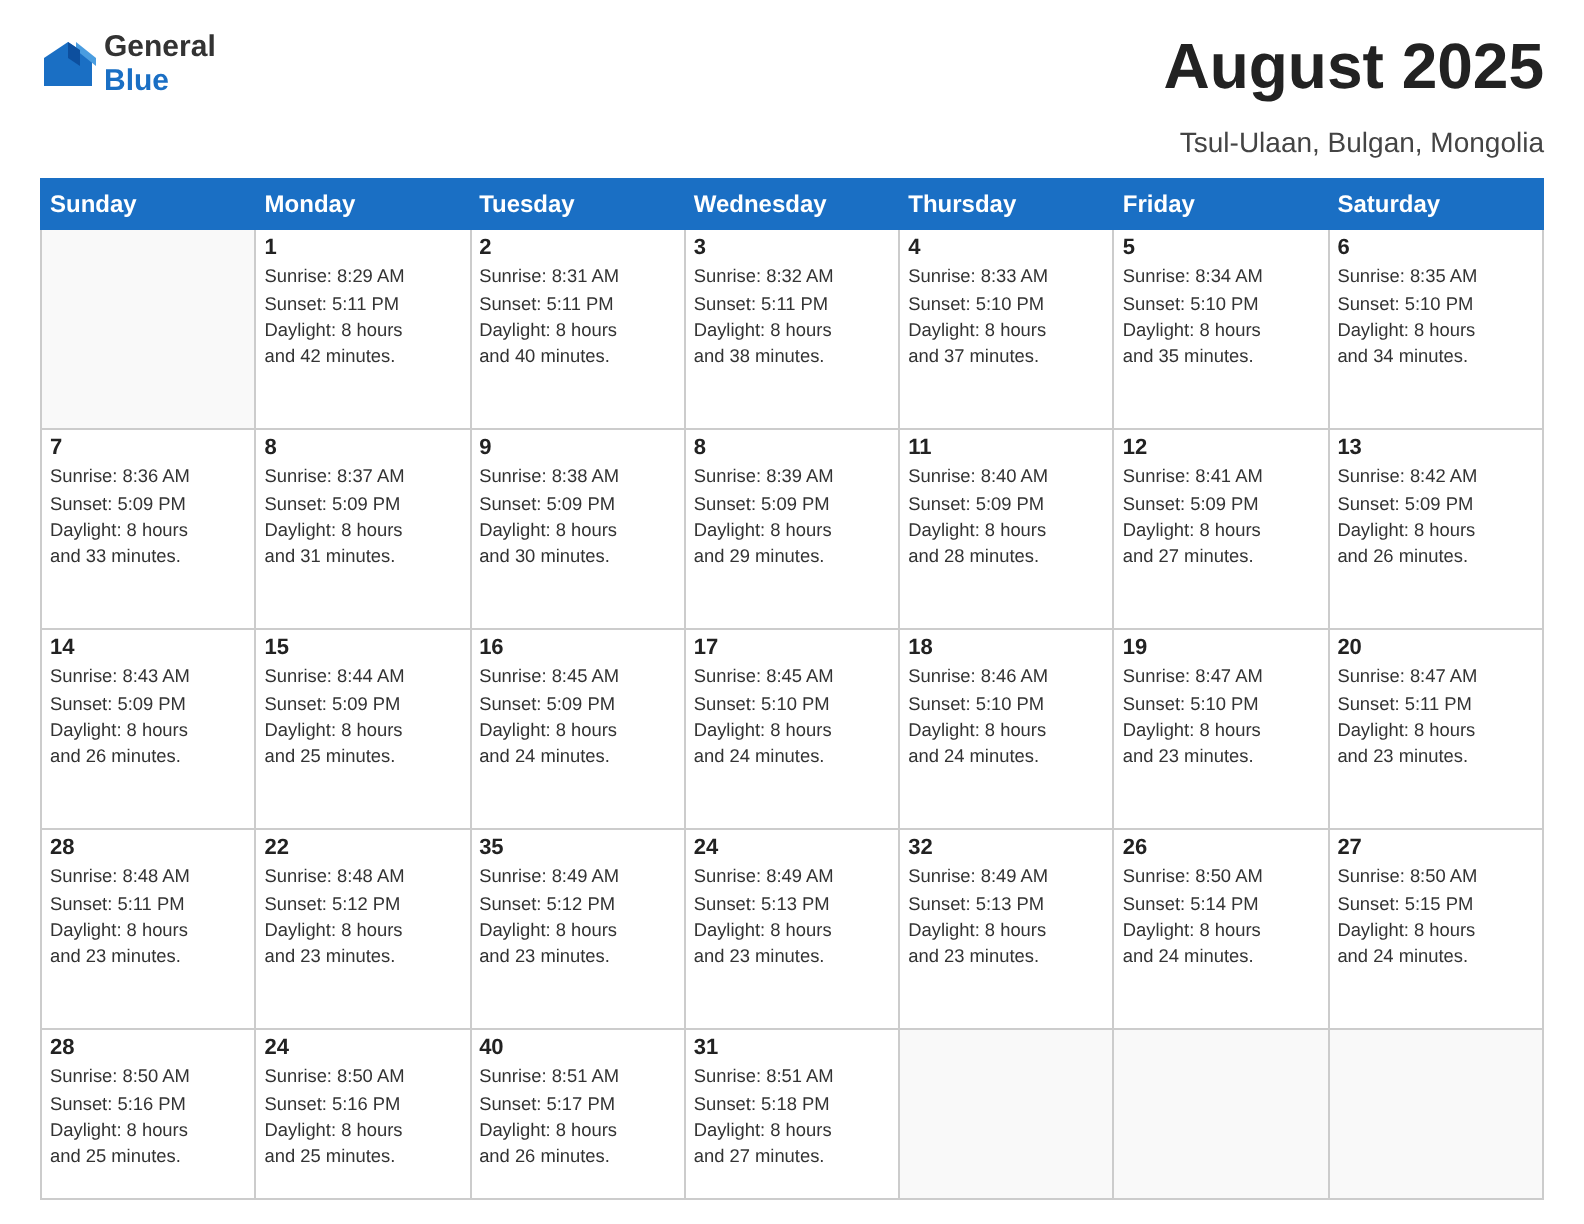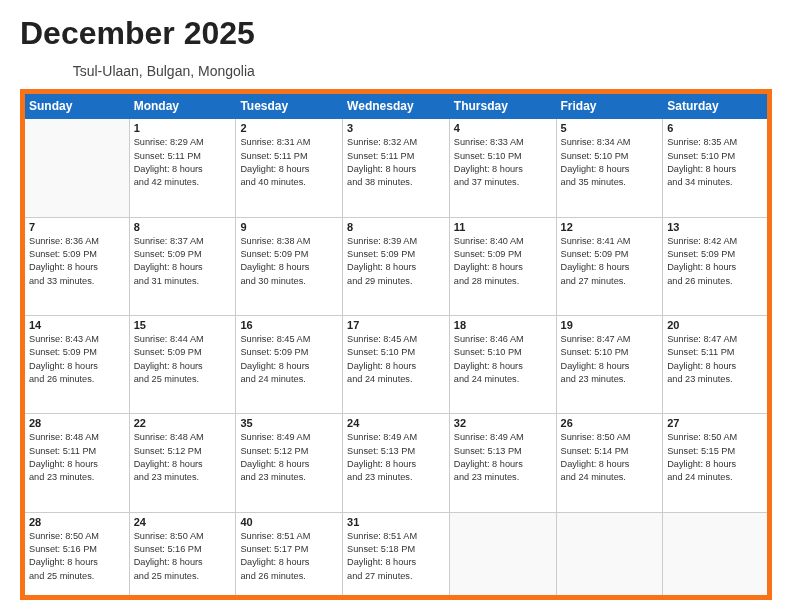--- a/index.html
+++ b/index.html
@@ -57,21 +57,21 @@
       color: #222;
       line-height: 1.1;
     }
     .location {
       font-size: 14px;
       color: #444;
       margin-top: 12px;
     }
     .calendar {
       flex: 1;
-      border: 5px solid #f97316;
+      border: 1px solid #f97316;
       border-collapse: collapse;
       width: 100%;
       table-layout: fixed;
     }
     .calendar th {
       background: #1a6fc4;
       color: #fff;
       font-size: 12px;
       font-weight: bold;
       padding: 5px 4px;
@@ -103,22 +103,33 @@
     }
     .last-row td {
       height: 70px;
     }
   </style>
 </head>
 <body>
 
 <div class="page">
   <div class="header">
+    <div class="logo">
+      <svg class="logo-icon" viewBox="0 0 28 28">
+        <polygon points="14,2 26,10 26,24 2,24 2,10" fill="#1a6fc4"></polygon>
+        <polygon points="18,2 28,10 28,14 18,6" fill="#4a9de0"></polygon>
+        <polygon points="14,2 20,6 20,14 14,10" fill="#0d4f9e"></polygon>
+      </svg>
+      <div class="logo-text">
+        <span class="logo-general">General</span>
+        <span class="logo-blue">Blue</span>
+      </div>
+    </div>
     <div class="title-block">
-      <div class="month-title">December 2025</div>
+      <div class="month-title">August 2025</div>
       <div class="location">Tsul-Ulaan, Bulgan, Mongolia</div>
     </div>
   </div>
 
   <table class="calendar">
     <thead>
       <tr>
       <th>Sunday</th>
           <th>Monday</th>
           <th>Tuesday</th>

